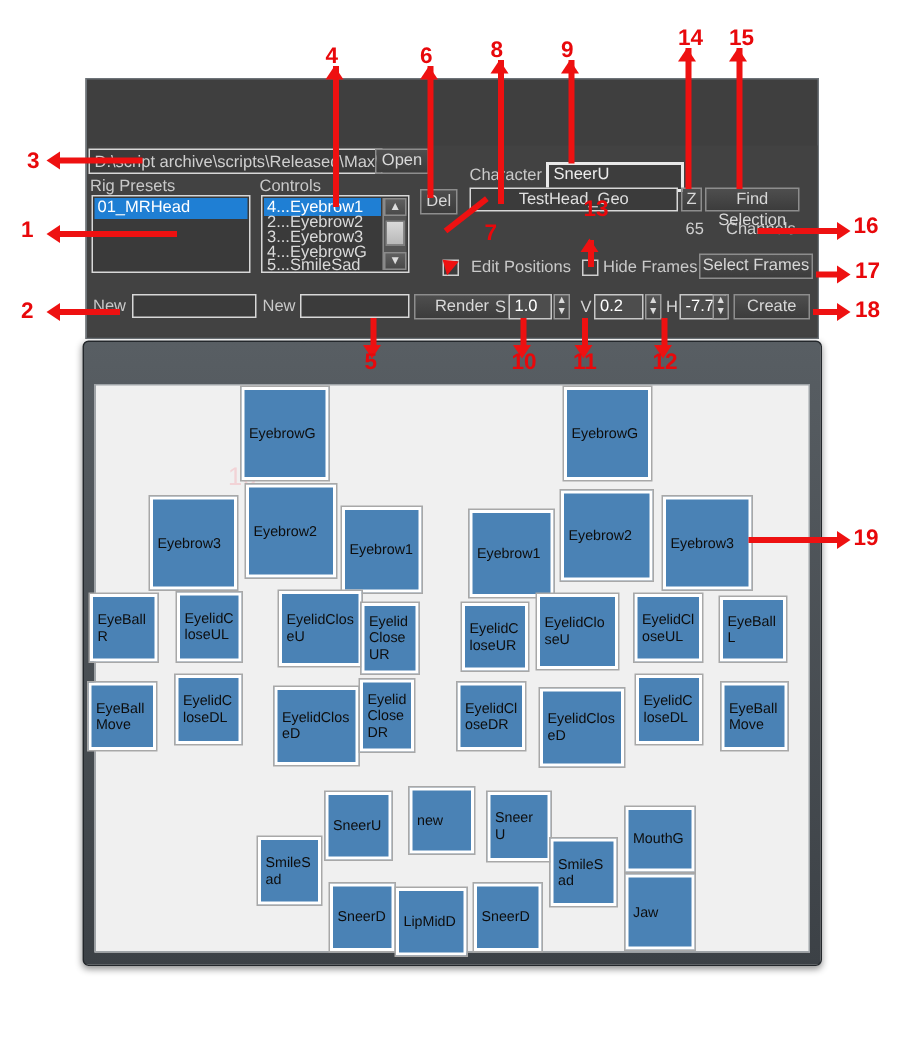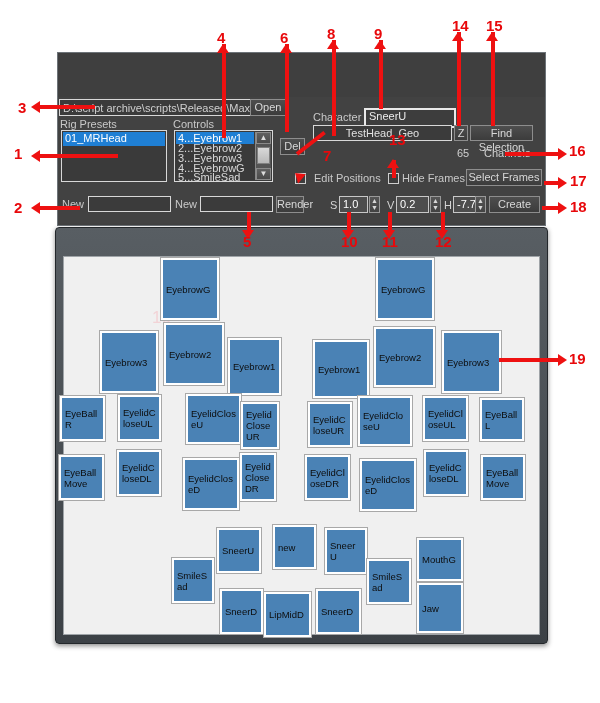--- a/index.html
+++ b/index.html
@@ -68,22 +68,22 @@
   .ctrlitem.sel{background:#1f7fd4;color:#fff;}
   #ctrlscroll{position:absolute;right:1px;top:1px;bottom:1px;width:15px;background:#555;
     border-left:1px solid #888;}
   .sbtn{position:absolute;left:0;width:15px;height:12px;background:linear-gradient(#606060,#4a4a4a);
     border:1px solid #8a8a8a;box-sizing:border-box;color:#ddd;font-size:8px;text-align:center;line-height:10px;}
   #sthumb{position:absolute;left:1px;top:15px;width:13px;height:17px;
     background:linear-gradient(#d9d9d9,#b8b8b8);border:1px solid #808080;box-sizing:border-box;}
   #lblNew2{left:175px;top:198px;}
   #newfield2{left:200px;top:196px;width:73px;height:16px;}
 
-  #delbtn{left:280px;top:138px;width:25px;height:17px;line-height:15px;}
-  #renderbtn{left:276px;top:196px;width:28px;height:17px;line-height:15px;}
+  #delbtn{left:280px;top:126px;width:25px;height:17px;line-height:15px;}
+  #renderbtn{left:276px;top:196px;width:64px;height:17px;line-height:15px;}
 
   
   .spinlbl{color:#d5d5d5;font-size:11px;}
   .spinfield{background:#4d4d4d;border:1px solid #c8c8c8;color:#ffffff;font-size:11px;
     box-sizing:border-box;padding:1px 3px;}
   .spinarrows{background:linear-gradient(#555,#434343);border:1px solid #9a9a9a;box-sizing:border-box;
     color:#d9d9d9;font-size:7px;text-align:center;line-height:7px;}
 
   
   #charlbl{left:313px;top:111px;}

